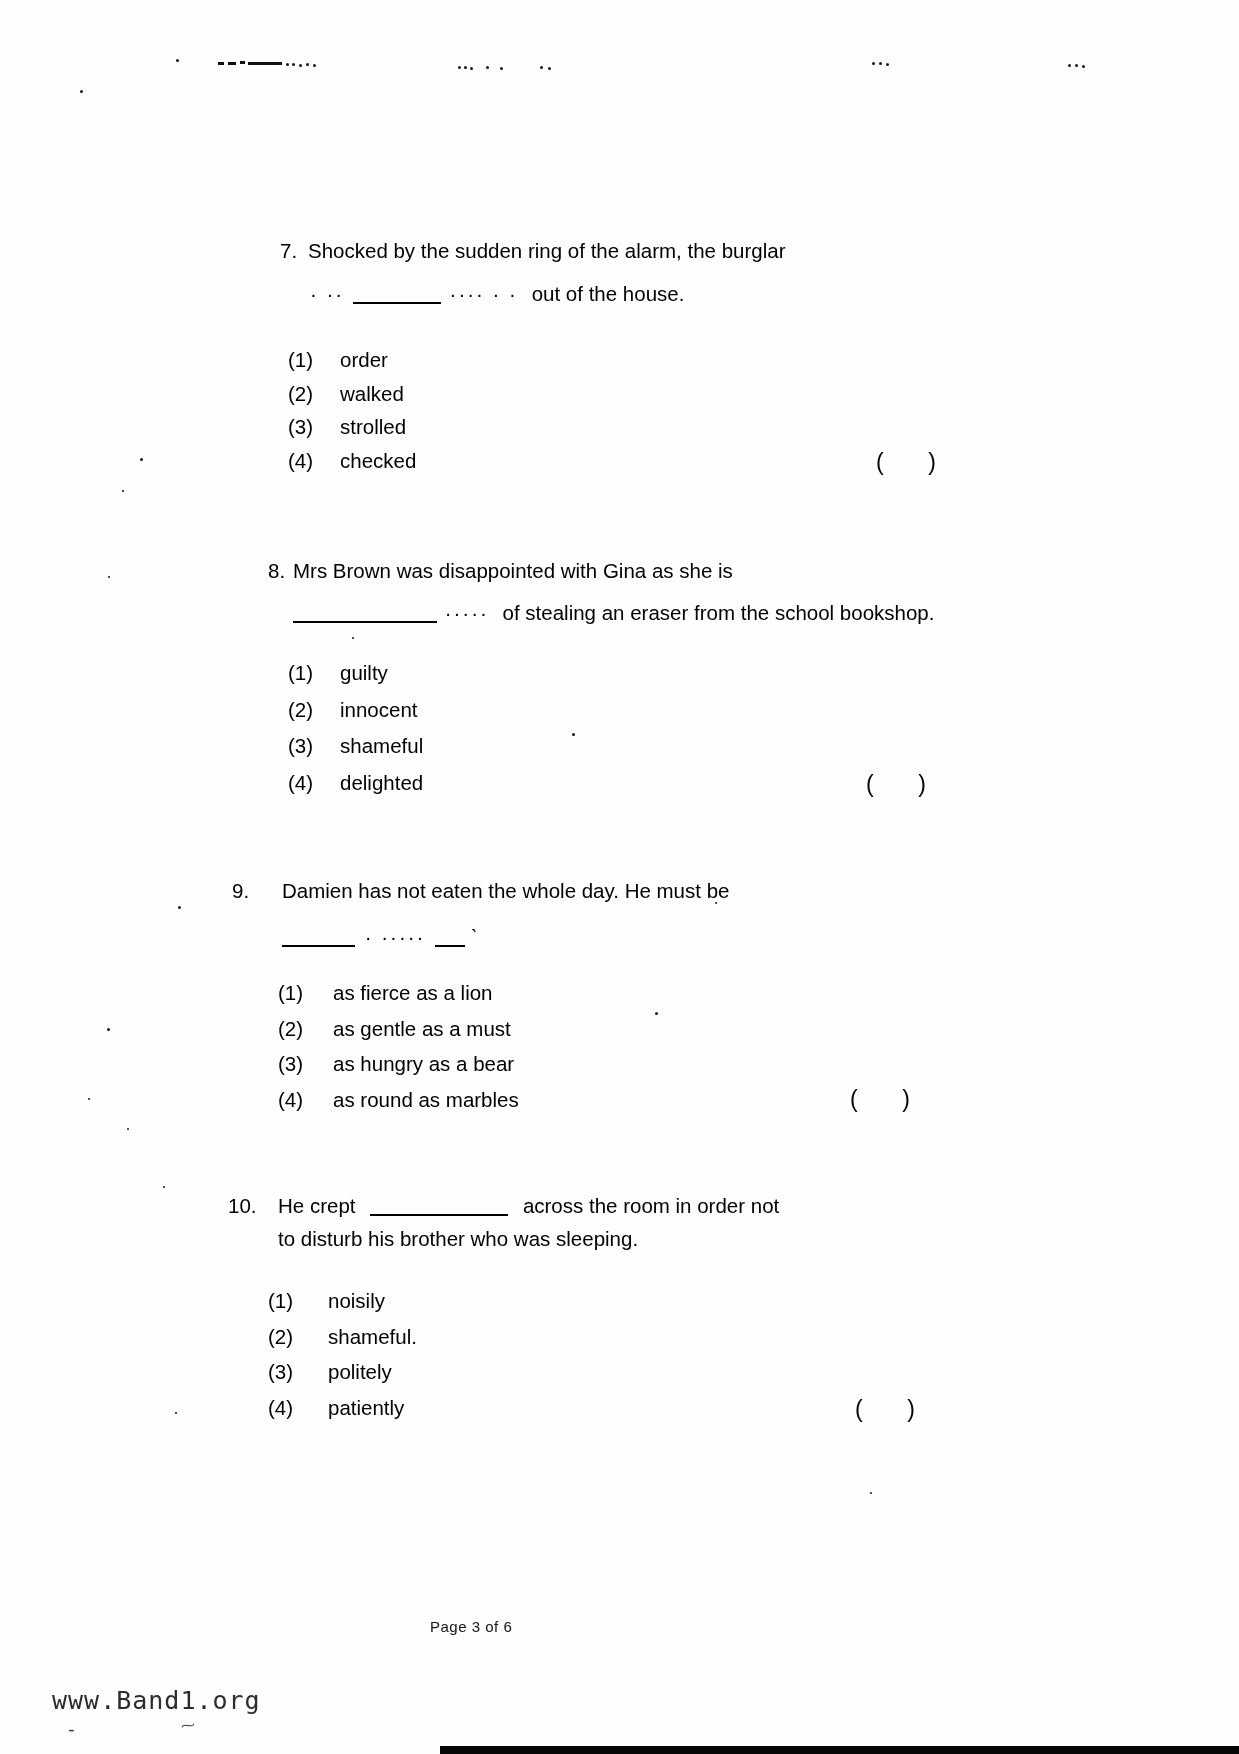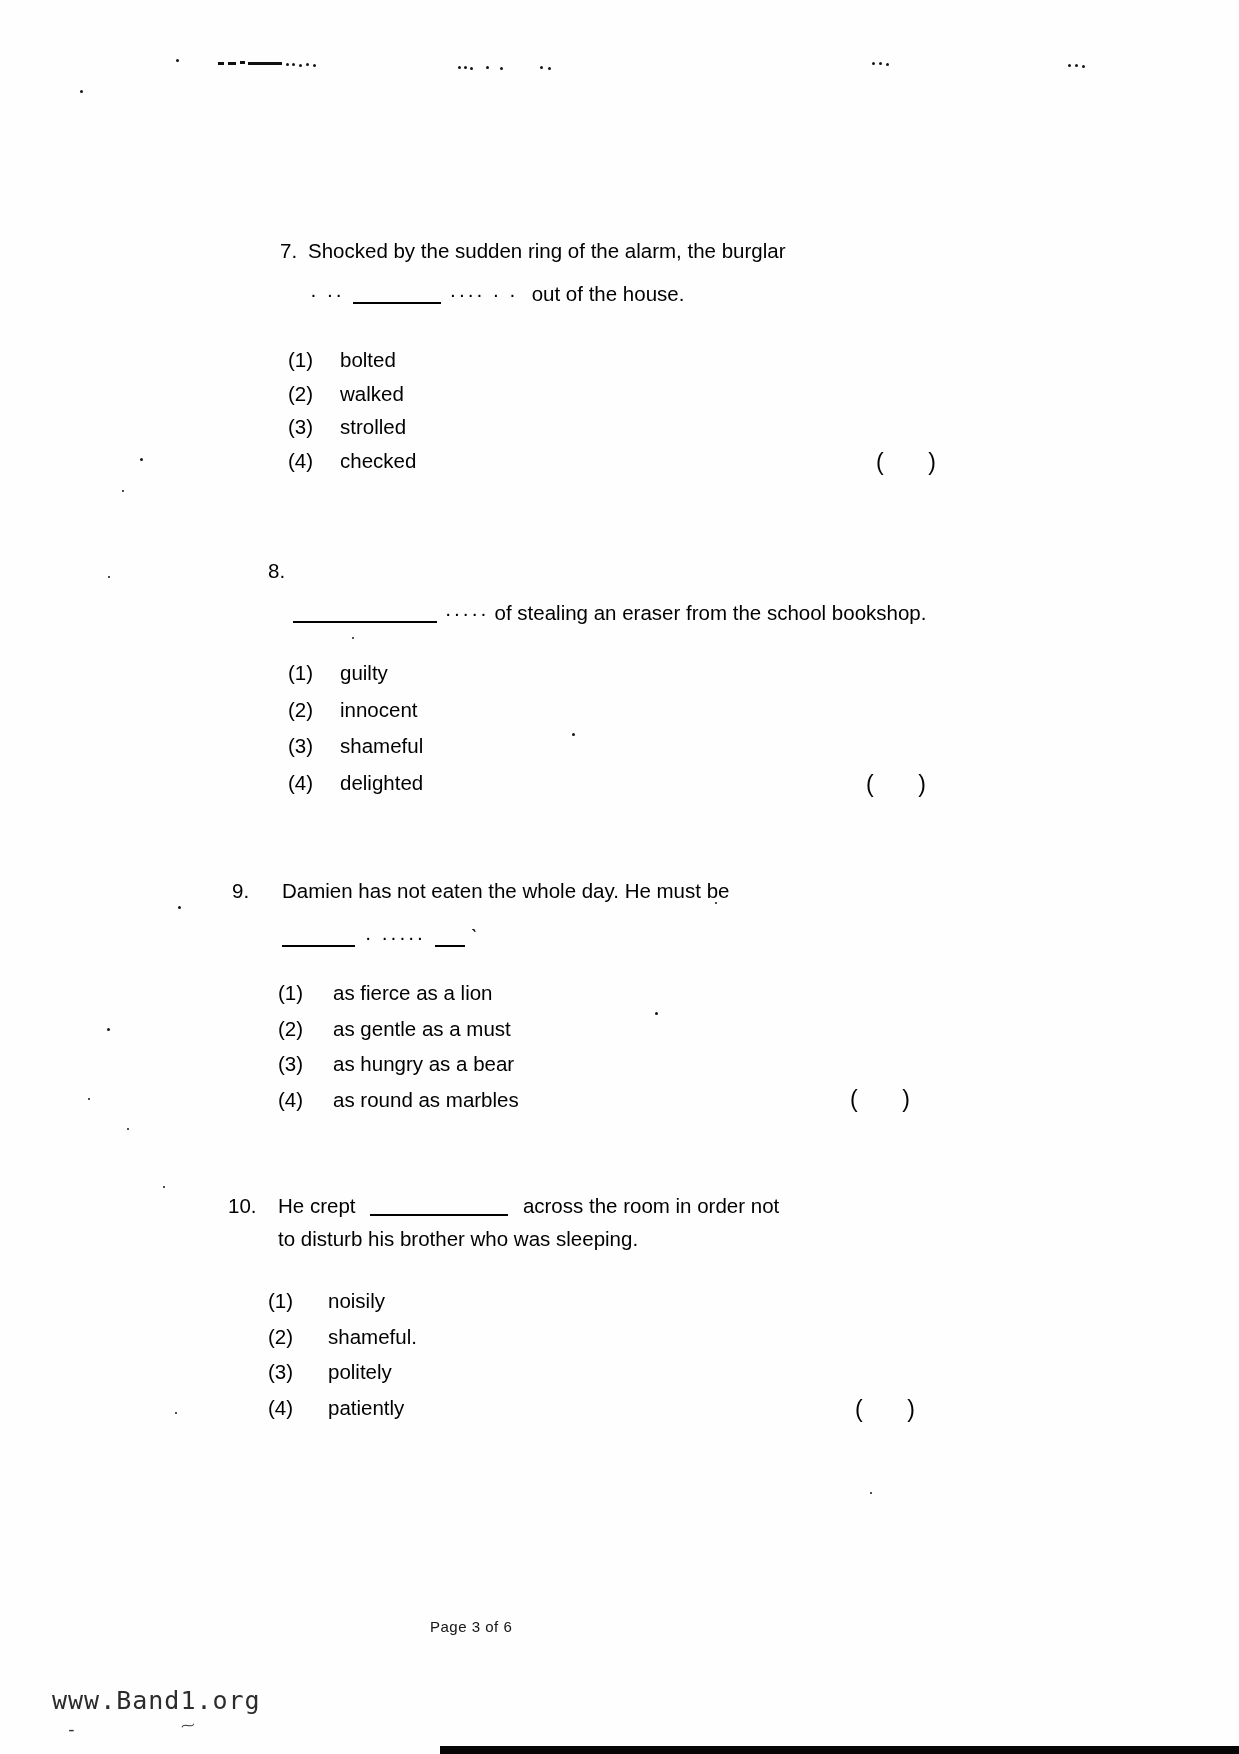--- a/index.html
+++ b/index.html
@@ -93,45 +93,46 @@
     <div class="q-line" style="left:308px;top:238px">Shocked by the sudden ring of the alarm, the burglar</div>
     <div class="q-line" style="left:310px;top:281px">
       <span class="dots">· ··</span>
       <span class="blank" style="width:88px;margin:0 3px"></span>
       <span class="dots">···· · ·</span>
       <span style="margin-left:8px">out of the house.</span>
     </div>
     <div class="opts" style="left:288px;top:347px;row-gap:8px">
       <div class="opt">
           <span class="optnum">(1)</span>
-          <span>bolted</span>
+          <span>order</span>
         </div>
       <div class="opt">
           <span class="optnum">(2)</span>
           <span>walked</span>
         </div>
       <div class="opt">
           <span class="optnum">(3)</span>
           <span>strolled</span>
         </div>
       <div class="opt">
           <span class="optnum">(4)</span>
           <span>checked</span>
         </div>
     </div>
     <div class="bracket" style="left:876px;top:448px">
       <span>(</span>
       <span>)</span>
     </div>
 
     <div class="q-num" style="left:268px;top:558px">8.</div>
+    <div class="q-line" style="left:293px;top:558px">Mrs Brown was disappointed with Gina as she is</div>
     <div class="q-line" style="left:293px;top:600px">
       <span class="blank" style="width:144px"></span>
       <span class="dots" style="margin-left:2px">·····</span>
-      <span style="margin-left:0">of stealing an eraser from the school bookshop.</span>
+      <span style="margin-left:8px">of stealing an eraser from the school bookshop.</span>
     </div>
     <div class="opts" style="left:288px;top:660px;row-gap:11px">
       <div class="opt">
           <span class="optnum">(1)</span>
           <span>guilty</span>
         </div>
       <div class="opt">
           <span class="optnum">(2)</span>
           <span>innocent</span>
         </div>

